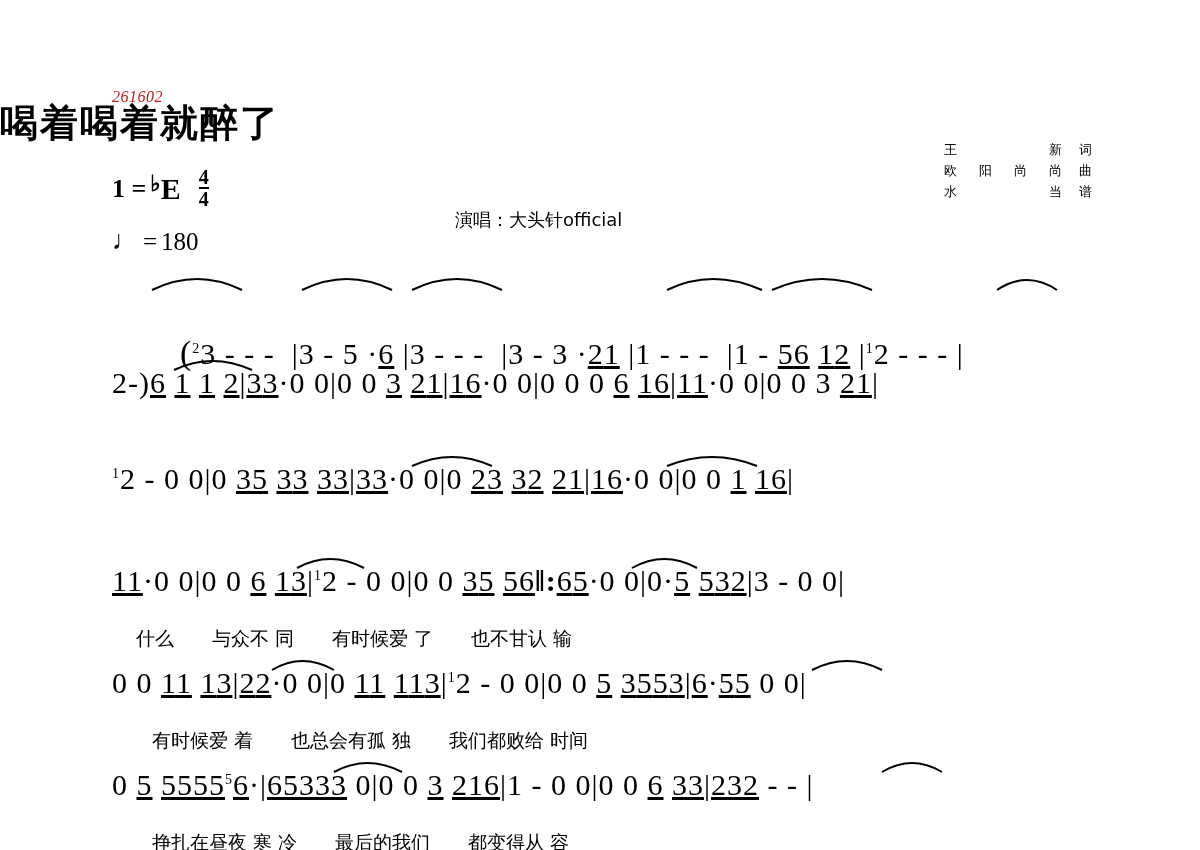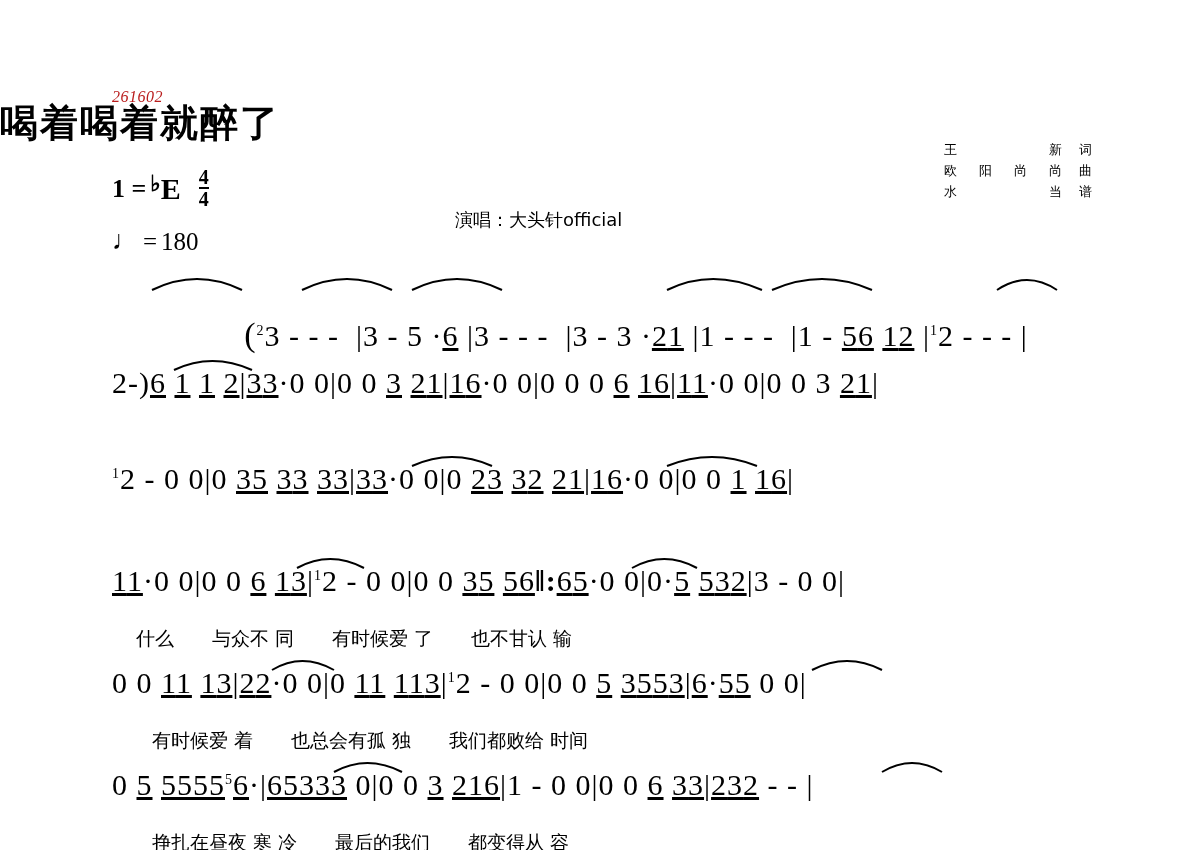--- a/index.html
+++ b/index.html
@@ -199,21 +199,21 @@
 
     <div class="line" style="top:12px;">
       <svg width="980" height="26" style="position:absolute;left:0;top:-6px;">
         <path d="M40,22 Q85,0 130,22" stroke="#000" fill="none" stroke-width="2"></path>
         <path d="M190,22 Q235,0 280,22" stroke="#000" fill="none" stroke-width="2"></path>
         <path d="M300,22 Q345,0 390,22" stroke="#000" fill="none" stroke-width="2"></path>
         <path d="M555,22 Q600,0 650,22" stroke="#000" fill="none" stroke-width="2"></path>
         <path d="M660,22 Q710,0 760,22" stroke="#000" fill="none" stroke-width="2"></path>
         <path d="M885,22 Q915,2 945,22" stroke="#000" fill="none" stroke-width="2"></path>
       </svg>
-      <div class="nline" style="position:relative;top:8px;text-align:center;">
+      <div class="nline" style="position:relative;top:26px;">
         <span class="paren">(</span><span class="smallnum">2</span><span>3&nbsp;-&nbsp;-&nbsp;-&nbsp;&nbsp;|3&nbsp;-&nbsp;5&nbsp;·<u>6</u>&nbsp;|3&nbsp;-&nbsp;-&nbsp;-&nbsp;&nbsp;|3&nbsp;-&nbsp;3&nbsp;·<u>2</u><u>1</u>&nbsp;|1&nbsp;-&nbsp;-&nbsp;-&nbsp;&nbsp;|1&nbsp;-&nbsp;<u>5</u><u>6</u>&nbsp;<u>1</u><u>2</u>&nbsp;|</span><span class="smallnum">1</span><span>2&nbsp;-&nbsp;-&nbsp;-&nbsp;|</span>
       </div>
     </div>
 
     <div class="line" style="top:92px;">
       <svg width="980" height="22" style="position:absolute;left:0;top:-4px;">
         <path d="M62,20 Q100,2 140,20" stroke="#000" fill="none" stroke-width="2"></path>
       </svg>
       <div class="nline" style="position:relative;top:12px;">2-)<u>6</u>&nbsp;<u>1</u>&nbsp;<u>1</u>&nbsp;<u>2</u>|<u>3</u><u>3</u>·0&nbsp;0|0&nbsp;0&nbsp;<u>3</u>&nbsp;<u>2</u><u>1</u>|<u>1</u><u>6</u>·0&nbsp;0|0&nbsp;0&nbsp;0&nbsp;<u>6</u>&nbsp;<u>1</u><u>6</u>|<u>1</u><u>1</u>·0&nbsp;0|0&nbsp;0&nbsp;3&nbsp;<u>2</u><u>1</u>|</div>
     </div>

